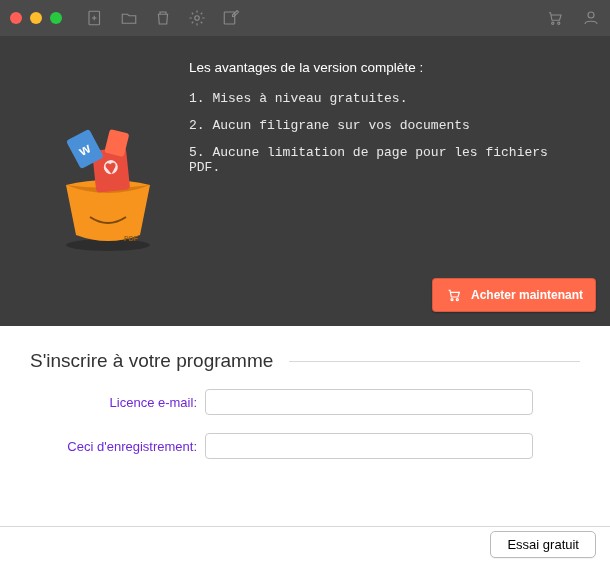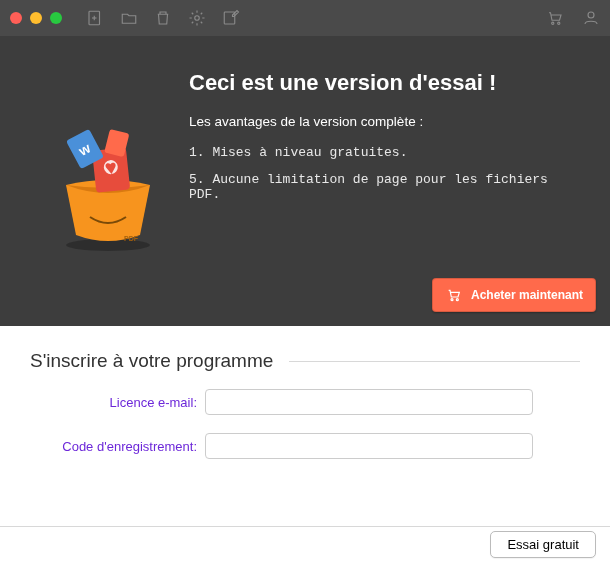--- a/index.html
+++ b/index.html
@@ -228,24 +228,24 @@
         <rect width="26" height="32" rx="3" fill="#4a90d9"></rect>
         <text x="7" y="21" font-size="14" fill="#fff" font-weight="bold">w</text>
       </g>
 
       <g transform="translate(62,6) rotate(14)">
         <rect width="20" height="24" rx="3" fill="#ff6a4b"></rect>
       </g>
     </svg>
   </div>
   <div class="hero-text">
-    <div class="hero-title">Ceci est une version d'essai !</div>
     <div class="hero-sub">Les avantages de la version complète :</div>
     <ul class="hero-list">
       <li>1. Mises à niveau gratuites.</li>
+      <li>2. Aucun filigrane sur vos documents</li>
       <li>5. Aucune limitation de page pour les fichiers PDF.</li>
     </ul>
   </div>
   <button class="buy-btn">
     <span class="icon false-cursor">
       <svg width="16" height="16" viewBox="0 0 24 24">
           <path d="M4 5 L6 5 L8 15 L18 15 L20 8 L7 8"></path>
           <circle cx="9" cy="19" r="1.5"></circle>
           <circle cx="17" cy="19" r="1.5"></circle>
         </svg>
@@ -257,21 +257,21 @@
 <div class="register">
   <div class="reg-head">
     <div class="reg-title">S'inscrire à votre programme</div>
     <div class="reg-line"></div>
   </div>
   <div class="form-row">
     <div class="form-label">Licence e-mail:</div>
     <input class="form-input" type="text" style="">
   </div>
   <div class="form-row">
-    <div class="form-label">Code d'enregistrement:</div>
+    <div class="form-label">Ceci d'enregistrement:</div>
     <input class="form-input" type="text" style="">
   </div>
 </div>
 
 <div class="footer">
   <button class="trial-btn">
     <span>Essai gratuit</span>
   </button>
 </div>
 

